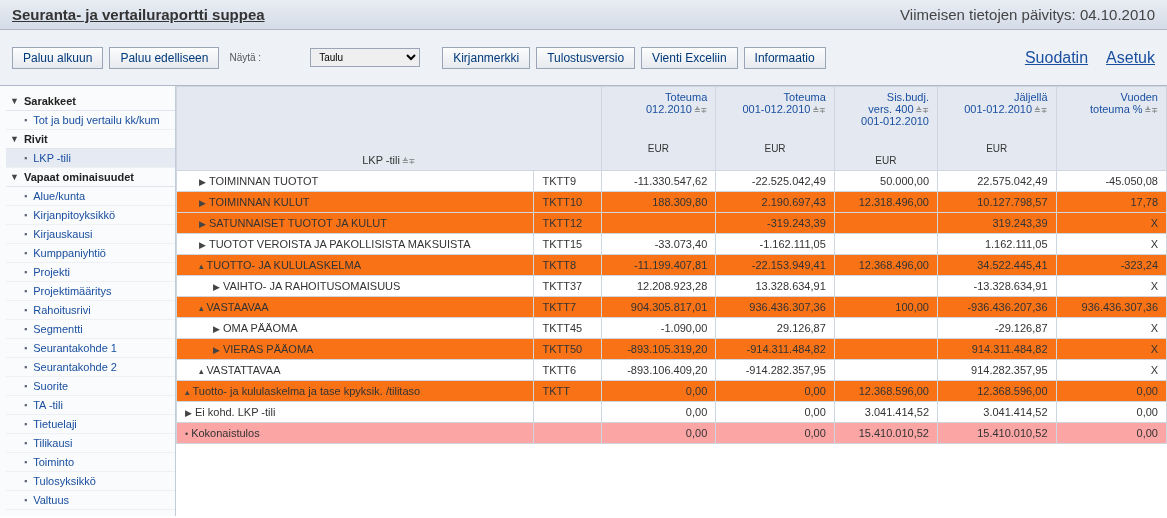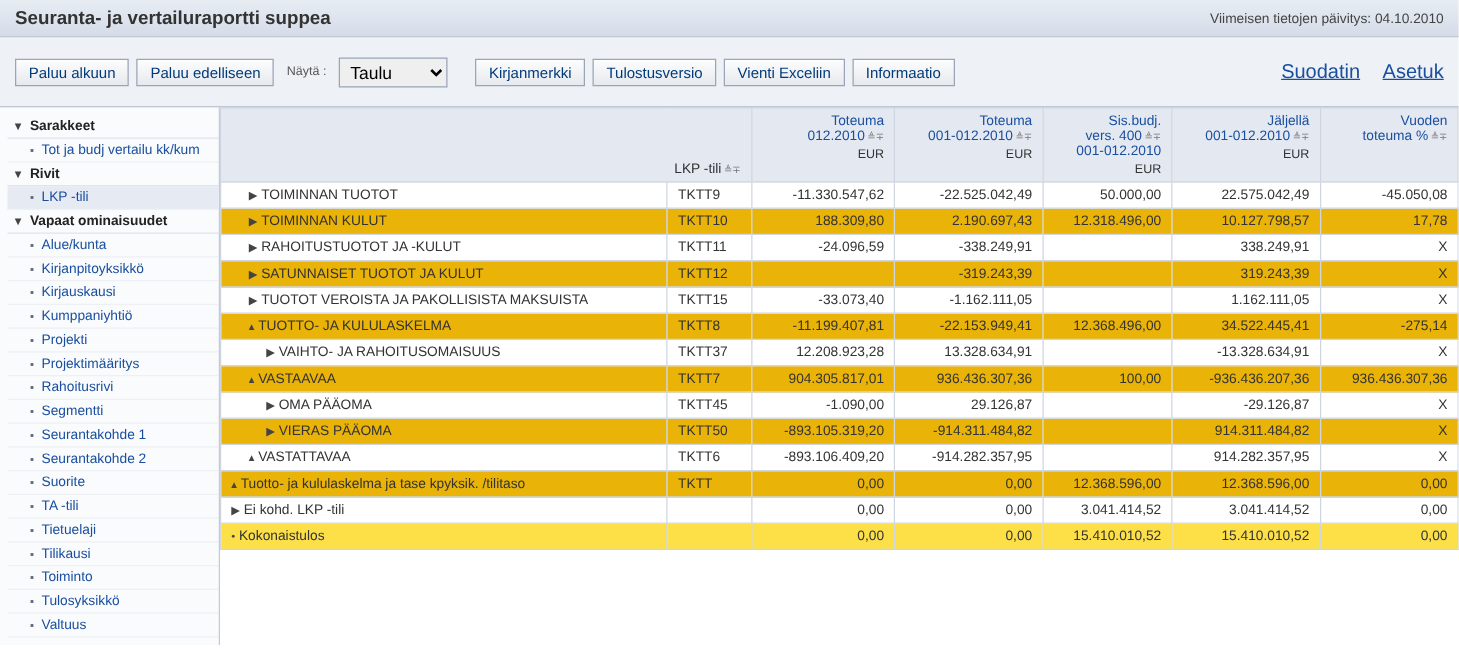--- a/index.html
+++ b/index.html
@@ -5,44 +5,45 @@
   * { box-sizing: border-box; margin: 0; padding: 0; }
   body { font-family: Arial, sans-serif; font-size: 11px; color: #333; background: #fff; }
   .header-bar {
     background: linear-gradient(#e8edf3, #d5dce8);
     border-bottom: 1px solid #b0b8c8;
     padding: 6px 12px;
     display: flex;
     justify-content: space-between;
     align-items: center;
   }
-  .header-title { font-size: 15px; font-weight: bold; color: #333; }
-  .header-updated { font-size: 11px; color: #444; }
+  .header-title { font-size: 15px; font-weight: bold; color: #333; text-decoration: underline; }
+  .header-updated { font-size: 15px; color: #444; }
   .toolbar {
     background: #eef2f7;
     border-bottom: 1px solid #b0b8c8;
     padding: 6px 12px;
     display: flex;
     align-items: center;
     gap: 6px;
   }
   .btn {
     background: linear-gradient(#fdfdfd, #e6e9ee);
     border: 1px solid #9aa5b8;
     padding: 3px 10px;
     font-size: 12px;
     cursor: pointer;
     color: #003a7a;
   }
   .toolbar-label { font-size: 10px; color: #555; margin: 16px 4px; }
   select.view-select {
-    font-size: 14px;
+    font-size: 10px;
     border: 1px solid #9aa5b8;
     padding: 2px 4px;
-    width: 87px;
+    width: 110px;
+    margin-left: 39px;
   }
   .toolbar-spacer { flex: 1; }
   .link { color: #1a4fa0; text-decoration: underline; cursor: pointer; font-size: 16px; }
   .main { display: flex; }
   .sidebar {
     width: 176px;
     border-right: 1px solid #c4cbd8;
     padding: 6px 0 6px 6px;
     background: #fafbfc;
   }
@@ -71,29 +72,29 @@
   }
   table.report thead th {
     background: #e4e9f1;
     font-weight: normal;
     text-align: right;
     vertical-align: top;
     height: 44px;
     color: #1a4fa0;
   }
   table.report thead th.rowhead-col {
-    text-align: right;
+    text-align: center;
     vertical-align: bottom;
     color: #333;
   }
-  .sub-eur { color: #333; font-size: 10px; display:block; text-align:right; margin-top:3px;}
+  .sub-eur { color: #333; font-size: 10px; display:block; text-align:center; margin-top:28px;}
   table.report tbody td.num { text-align: right; }
   table.report tbody td.label { text-align: left; }
-  tr.alt td { background: #eab308; }
-  tr.hl td { background: #fde047; }
+  tr.alt td { background: #f97316; }
+  tr.hl td { background: #fca5a5; }
   .row-tri { color:#444; font-size:9px; margin-right:3px; }
   .sortmark { font-size:8px; color:#777; margin-left:2px;}
   .indent1 { padding-left: 22px !important; }
   .indent2 { padding-left: 36px !important; }
 </style>
 </head>
 <body>
 
 <div class="header-bar">
   <div class="header-title">Seuranta- ja vertailuraportti suppea</div>
@@ -250,29 +251,20 @@
           </tr>
           <tr class="alt">
             <td class="label indent1"><span class="row-tri">▶</span><span>TOIMINNAN KULUT</span></td>
             <td class="label">TKTT10</td>
             <td class="num">188.309,80</td>
             <td class="num">2.190.697,43</td>
             <td class="num">12.318.496,00</td>
             <td class="num">10.127.798,57</td>
             <td class="num">17,78</td>
           </tr>
-          <tr>
-            <td class="label indent1"><span class="row-tri">▶</span><span>RAHOITUSTUOTOT JA -KULUT</span></td>
-            <td class="label">TKTT11</td>
-            <td class="num">-24.096,59</td>
-            <td class="num">-338.249,91</td>
-            <td class="num"></td>
-            <td class="num">338.249,91</td>
-            <td class="num">X</td>
-          </tr>
           <tr class="alt">
             <td class="label indent1"><span class="row-tri">▶</span><span>SATUNNAISET TUOTOT JA KULUT</span></td>
             <td class="label">TKTT12</td>
             <td class="num"></td>
             <td class="num">-319.243,39</td>
             <td class="num"></td>
             <td class="num">319.243,39</td>
             <td class="num">X</td>
           </tr>
           <tr>
@@ -284,21 +276,21 @@
             <td class="num">1.162.111,05</td>
             <td class="num">X</td>
           </tr>
           <tr class="alt">
             <td class="label indent1"><span class="row-tri">▴</span><span>TUOTTO- JA KULULASKELMA</span></td>
             <td class="label">TKTT8</td>
             <td class="num">-11.199.407,81</td>
             <td class="num">-22.153.949,41</td>
             <td class="num">12.368.496,00</td>
             <td class="num">34.522.445,41</td>
-            <td class="num">-275,14</td>
+            <td class="num">-323,24</td>
           </tr>
           <tr>
             <td class="label indent2"><span class="row-tri">▶</span><span>VAIHTO- JA RAHOITUSOMAISUUS</span></td>
             <td class="label">TKTT37</td>
             <td class="num">12.208.923,28</td>
             <td class="num">13.328.634,91</td>
             <td class="num"></td>
             <td class="num">-13.328.634,91</td>
             <td class="num">X</td>
           </tr>

